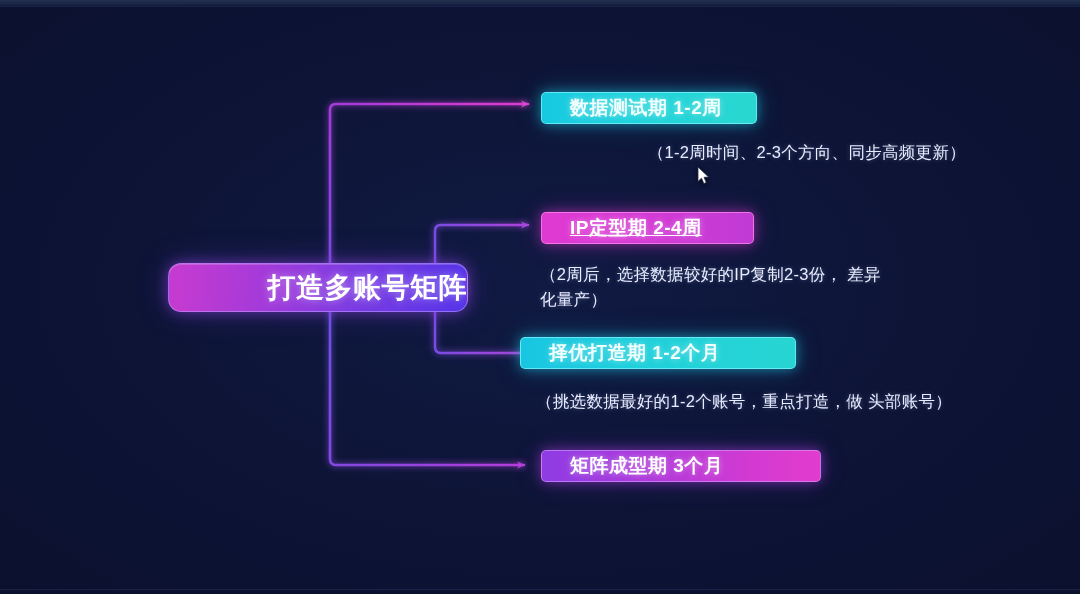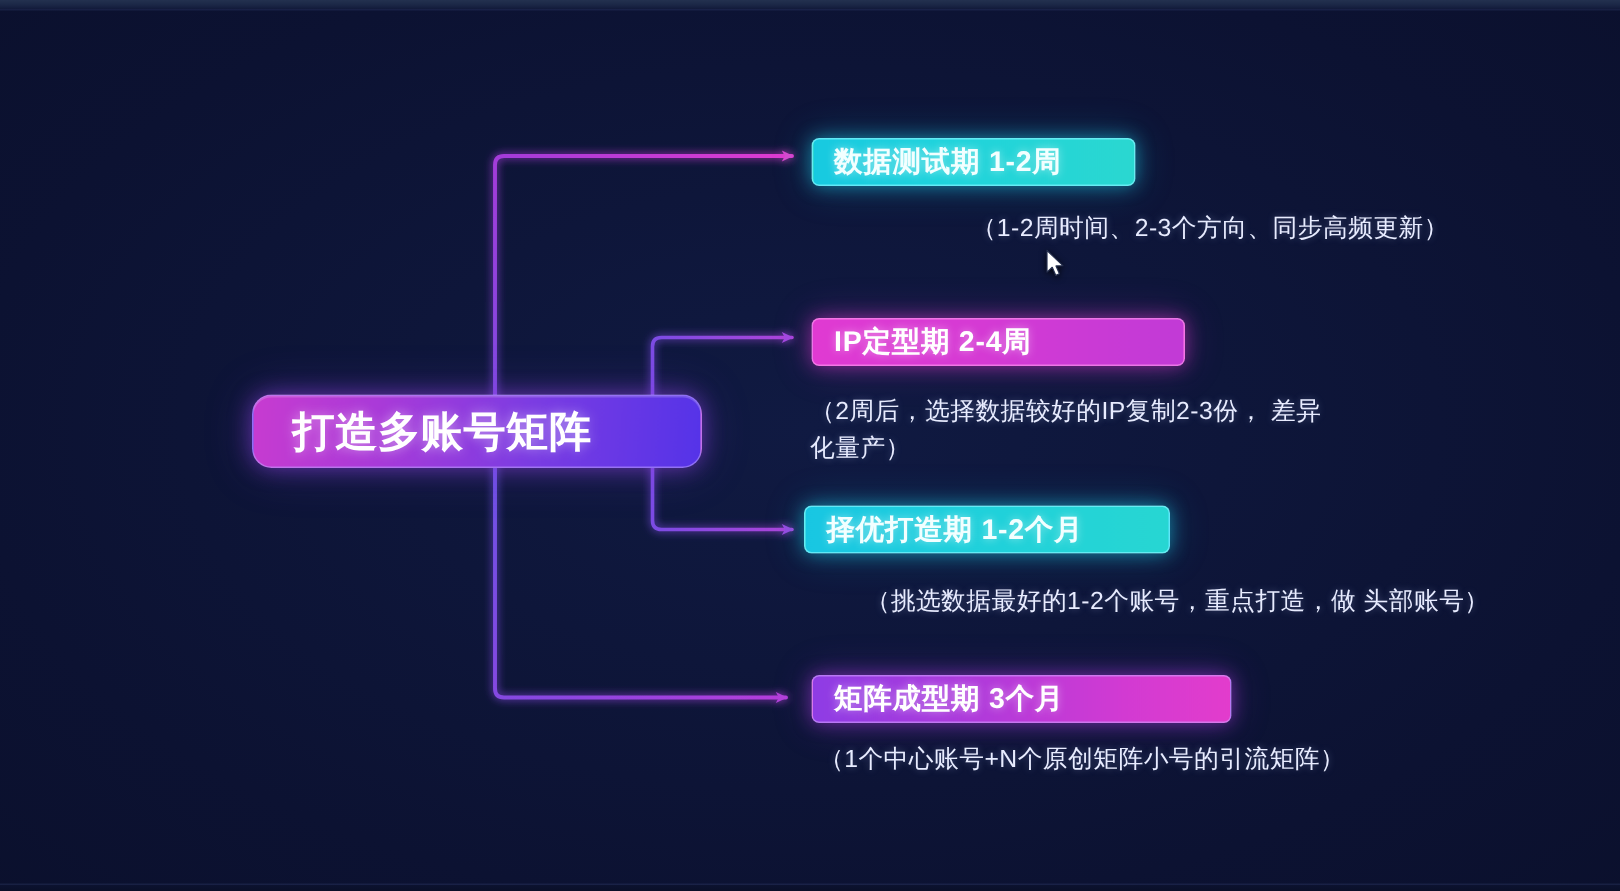--- a/index.html
+++ b/index.html
@@ -75,48 +75,50 @@
     padding-left: 26px;
     font-size: 28px;
     font-weight: 700;
     background: linear-gradient(95deg, #c73bd0 0%, #a93ad8 28%, #7b3ce2 62%, #5533e8 100%);
     border: 1px solid rgba(190,160,255,0.55);
     box-shadow:
       0 0 14px rgba(150,70,230,0.55),
       0 0 32px rgba(120,60,220,0.30),
       inset 0 1px 0 rgba(255,255,255,0.18);
     text-shadow: 0 0 8px rgba(255,255,255,0.45);
+    justify-content: flex-end;
   }
 
   .node-branch {
     height: 32px;
     border-radius: 5px;
-    padding: 0 14px;
+    padding: 0 28px;
     font-size: 19px;
     font-weight: 700;
   }
 
   .node-b1 {
     left: 541px; top: 92px; width: 216px;
     background: linear-gradient(90deg, #17c9e0 0%, #1fd3dc 40%, #2ad7d0 100%);
     border: 1px solid rgba(130,245,255,0.7);
     box-shadow: 0 0 12px rgba(30,200,225,0.55), 0 0 26px rgba(25,180,215,0.28);
     color: #f2ffff;
     text-shadow: 0 0 6px rgba(255,255,255,0.5);
   }
   .node-b2 {
-    left: 541px; top: 212px; width: 249px;
+    left: 541px; top: 212px; width: 213px;
     background: linear-gradient(90deg, #e03ad2 0%, #d53ad4 45%, #c13ad6 100%);
     border: 1px solid rgba(255,150,240,0.65);
     box-shadow: 0 0 12px rgba(215,55,200,0.55), 0 0 26px rgba(190,50,200,0.28);
     color: #ffffff;
     text-shadow: 0 0 6px rgba(255,255,255,0.45);
+    text-decoration: underline;
   }
   .node-b3 {
-    left: 536px; top: 337px; width: 244px;
+    left: 520px; top: 337px; width: 276px;
     background: linear-gradient(90deg, #18c6e2 0%, #1fd0db 45%, #27d6d2 100%);
     border: 1px solid rgba(130,245,255,0.7);
     box-shadow: 0 0 12px rgba(30,200,225,0.55), 0 0 26px rgba(25,180,215,0.28);
     color: #f2ffff;
     text-shadow: 0 0 6px rgba(255,255,255,0.5);
   }
   .node-b4 {
     left: 541px; top: 450px; width: 280px;
     background: linear-gradient(90deg, #8e3ce4 0%, #b03ada 40%, #d23ad2 75%, #e23ccc 100%);
     border: 1px solid rgba(210,160,255,0.6);
@@ -130,21 +132,21 @@
     position: absolute;
     color: #e8ecff;
     font-size: 16.5px;
     line-height: 25px;
     letter-spacing: 0.3px;
     text-shadow: 0 0 5px rgba(180,200,255,0.35);
     white-space: pre-line;
   }
   .desc-1 { left: 546px; top: 140px; width: 420px; text-align: right; }
   .desc-2 { left: 540px; top: 262px; width: 400px; }
-  .desc-3 { left: 536px; top: 389px; width: 470px; margin-left: 41px; }
+  .desc-3 { left: 536px; top: 389px; width: 470px; }
   .desc-4 { left: 546px; top: 494px; width: 440px; }
 
   
   #cursor {
     position: absolute;
     left: 697px;
     top: 166px;
     width: 14px;
     height: 20px;
     pointer-events: none;
@@ -221,21 +223,20 @@
 化量产）</div>
 
   <div class="node node-branch node-b3">
     <span>择优打造期  1-2个月</span>
   </div>
   <div class="desc desc-3">（挑选数据最好的1-2个账号，重点打造，做 头部账号）</div>
 
   <div class="node node-branch node-b4">
     <span>矩阵成型期  3个月</span>
   </div>
-  <div class="desc desc-4">（1个中心账号+N个原创矩阵小号的引流矩阵）</div>
 
   <svg id="cursor" viewBox="0 0 14 20" xmlns="http://www.w3.org/2000/svg">
     <path d="M1,1 L1,15.4 L4.5,12.2 L6.9,17.6 L9.3,16.5 L7,11.3 L11.6,11.1 Z" fill="#ffffff" stroke="#26304f" stroke-width="0.8" stroke-linejoin="round"></path>
   </svg>
 
   <div class="band-seam" style="bottom:4px"></div>
   <div class="band-bottom"></div>
 </div>
 
 </body></html>

